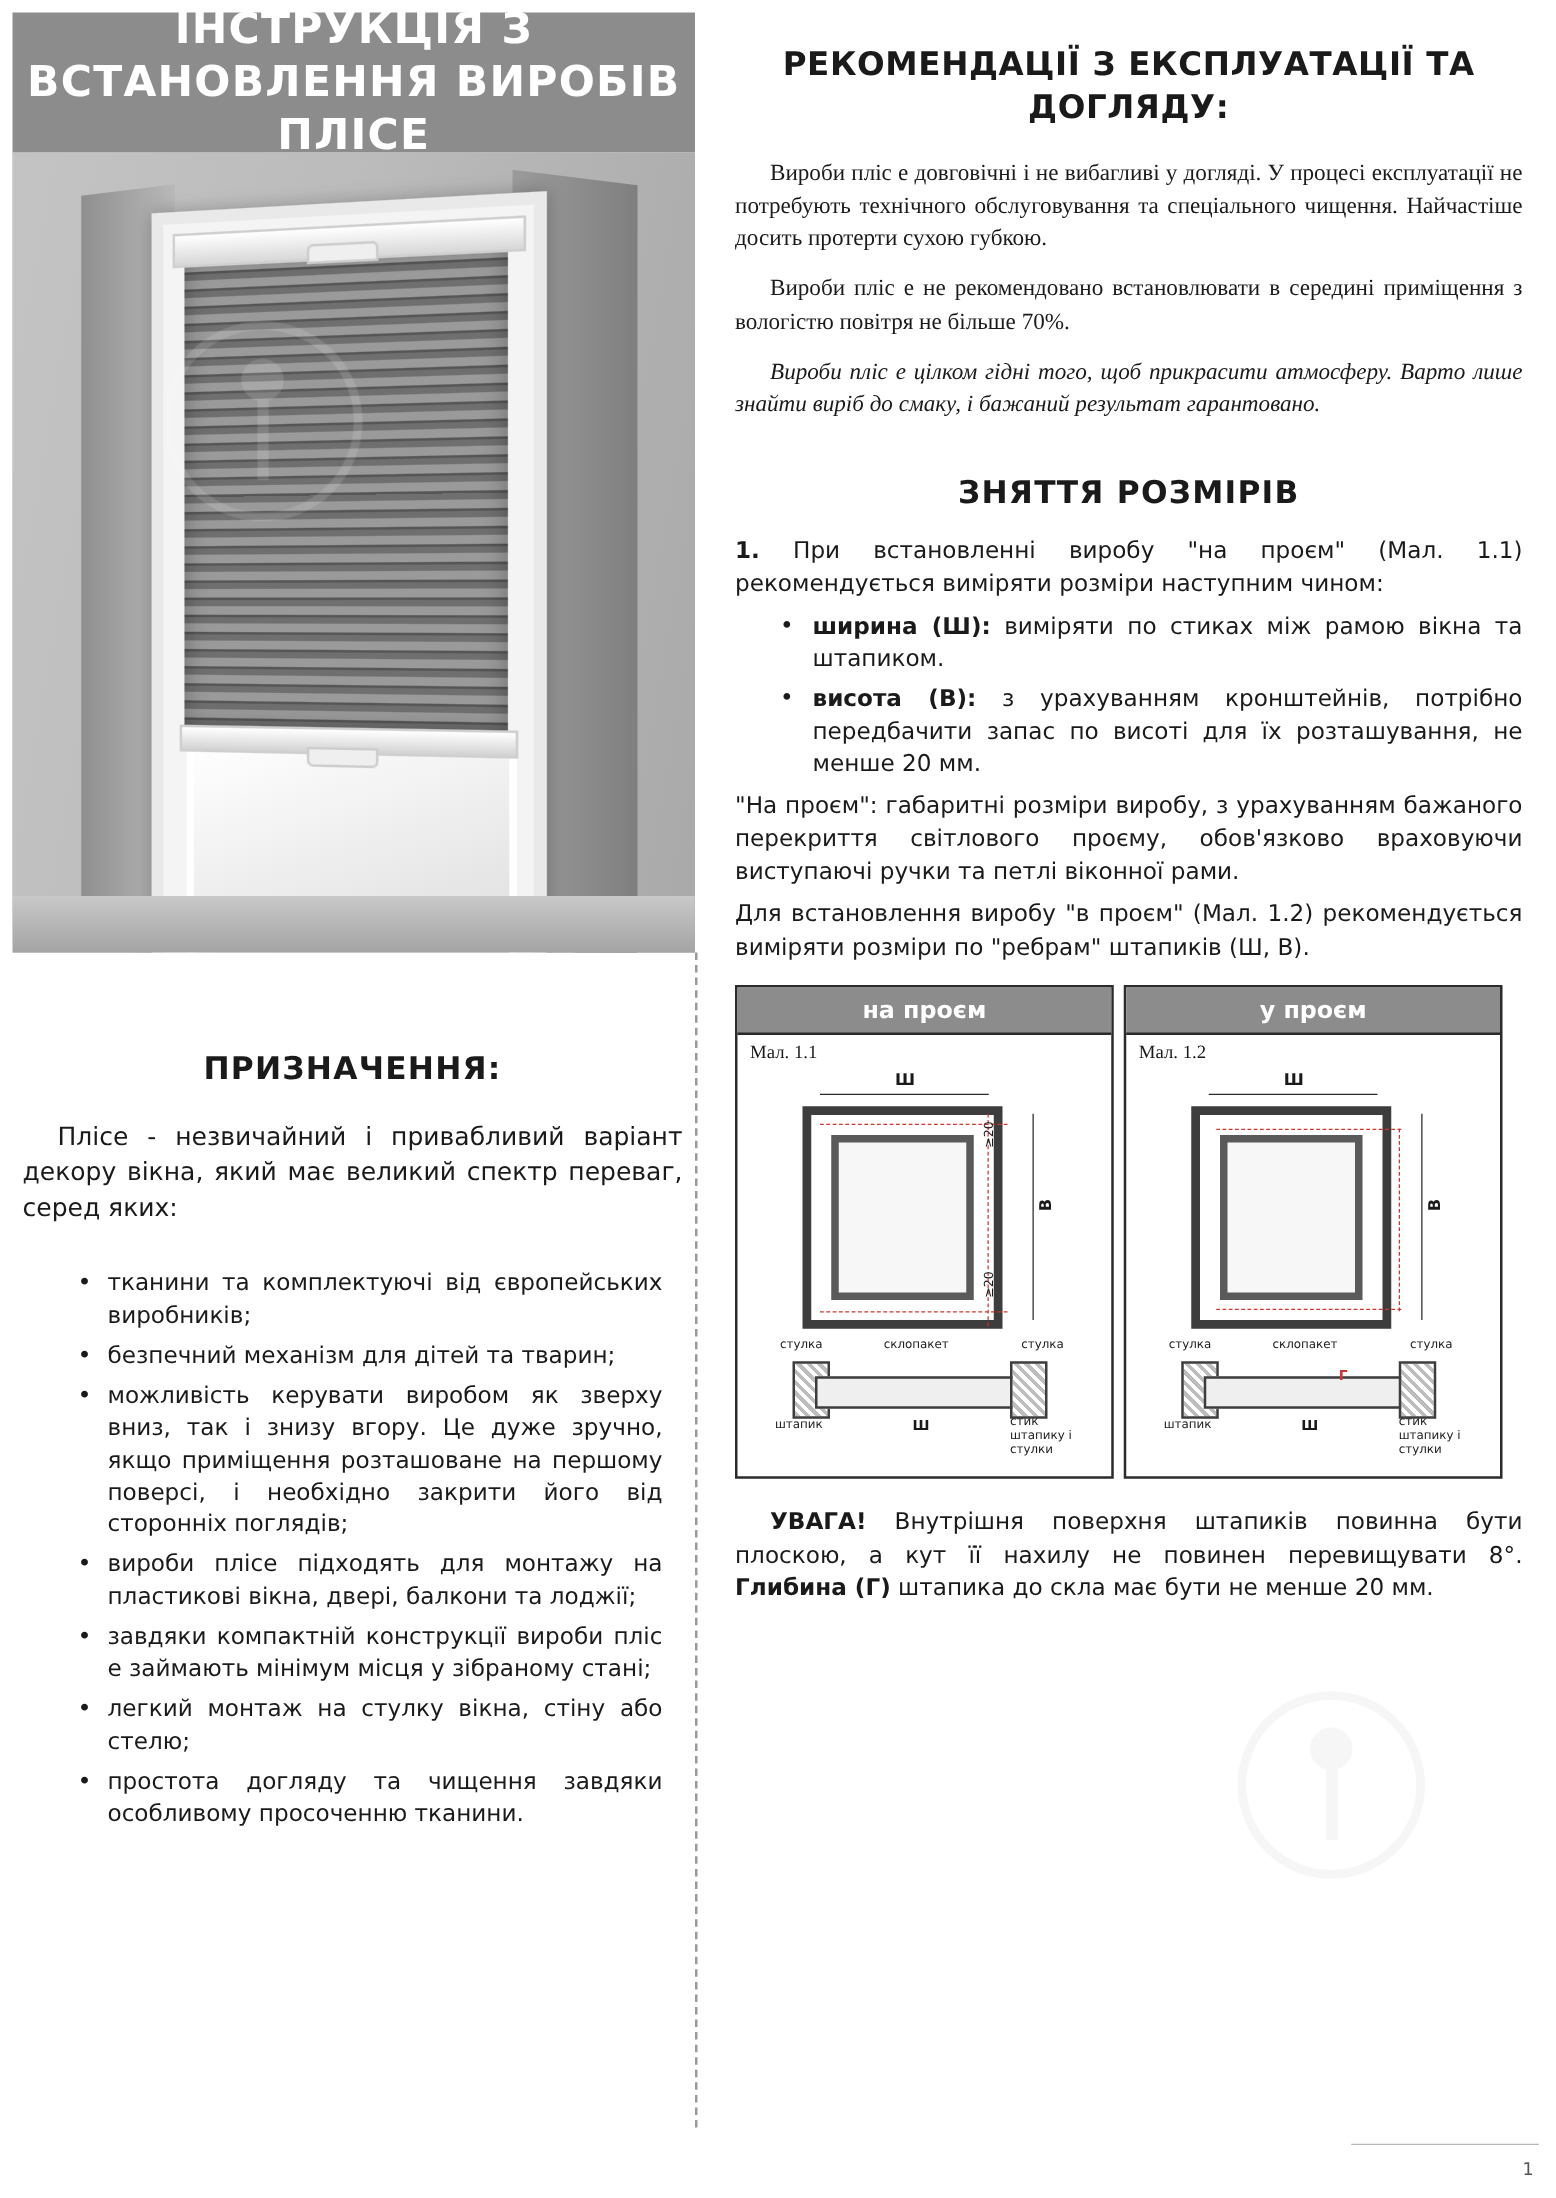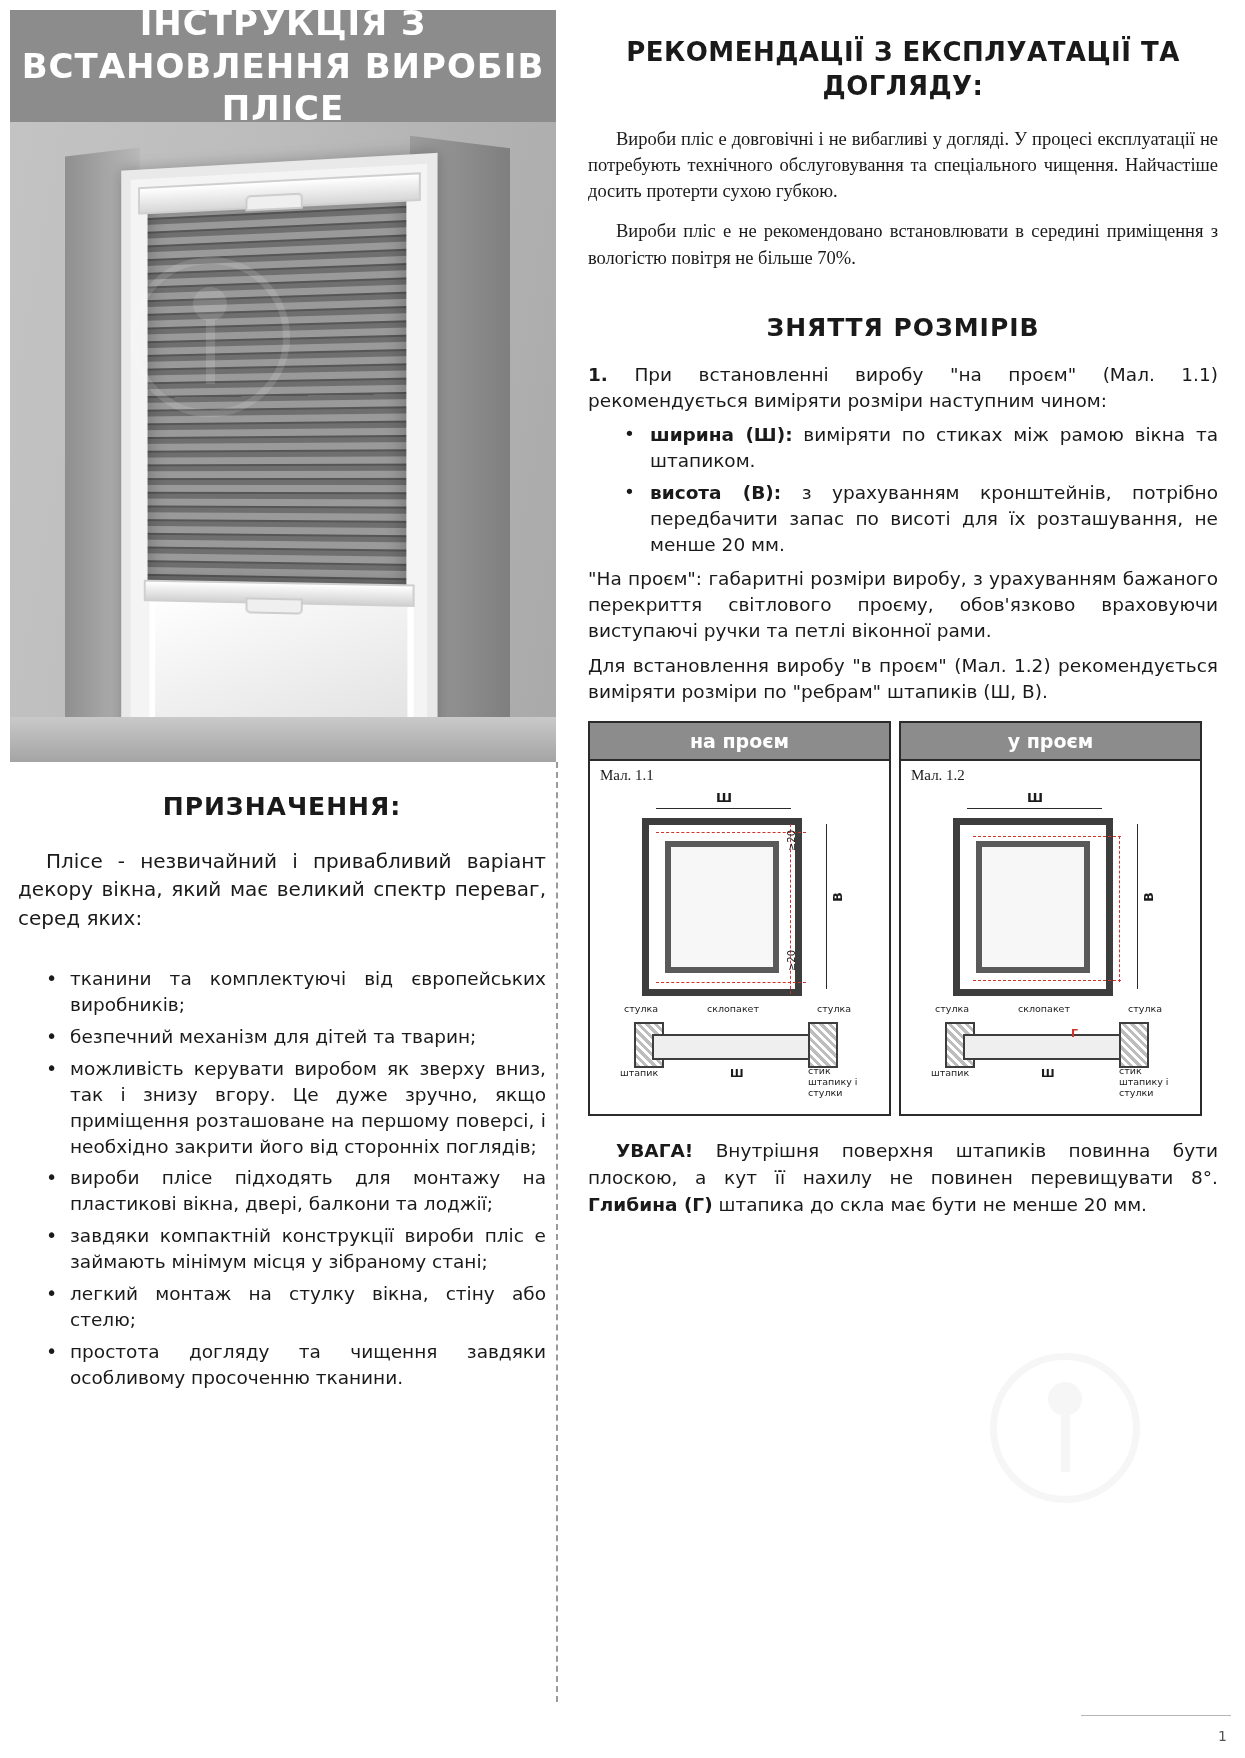--- a/index.html
+++ b/index.html
@@ -169,33 +169,33 @@
 
   .section-h {
     text-align: center;
     font-size: 25px;
     font-weight: bold;
     letter-spacing: 1px;
     margin: 0;
   }
   .purpose-wrap {
     position: absolute;
-    left: 18px; top: 792px;
+    left: 18px; top: 840px;
     width: 528px;
   }
   .purpose-intro {
     font-size: 20px;
     line-height: 1.42;
     text-align: justify;
     text-indent: 28px;
     margin: 26px 0 34px 0;
   }
   ul.bullets {
     list-style: none;
-    margin: 0;
+    margin: 16px;
     padding: 0;
   }
   ul.bullets li {
     position: relative;
     padding-left: 52px;
     margin-bottom: 6px;
     font-size: 18.5px;
     line-height: 1.4;
     text-align: justify;
   }
@@ -447,20 +447,21 @@
 </div>
 
 <div class="divider"></div>
 
 <div class="right-col">
 
   <h1 class="right-title">РЕКОМЕНДАЦІЇ З ЕКСПЛУАТАЦІЇ ТА ДОГЛЯДУ:</h1>
 
   <p class="body">Вироби пліс е довговічні і не вибагливі у догляді. У процесі експлуатації не потребують технічного обслуговування та спеціального чищення. Найчастіше досить протерти сухою губкою.</p>
   <p class="body">Вироби пліс е не рекомендовано встановлювати в середині приміщення з вологістю повітря не більше 70%.</p>
+  <p class="body italic">Вироби пліс е цілком гідні того, щоб прикрасити атмосферу. Варто лише знайти виріб до смаку, і бажаний результат гарантовано.</p>
 
   <h2 class="h2">ЗНЯТТЯ РОЗМІРІВ</h2>
 
   <p class="num-item">
     <b>1.</b>
     <span>При встановленні виробу "на проєм" (Мал. 1.1) рекомендується виміряти розміри наступним чином:</span>
   </p>
 
   <ul class="dim-list">
     <li>

